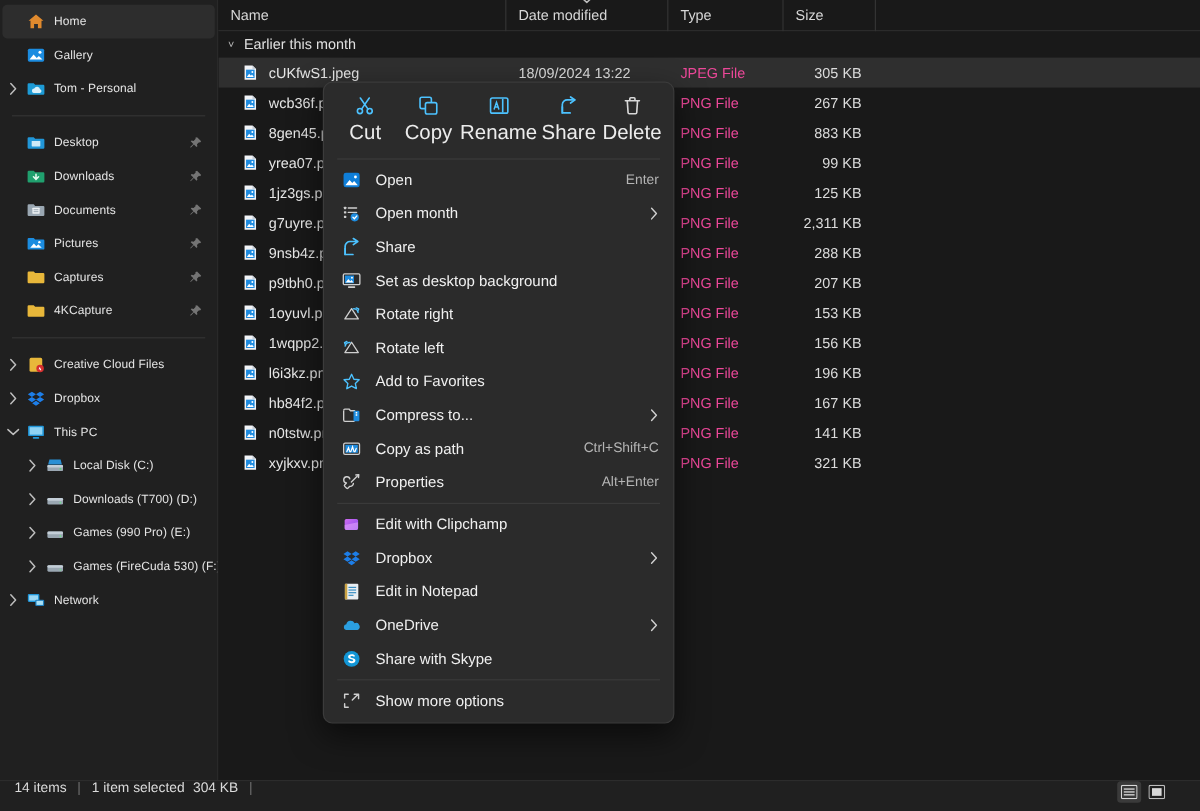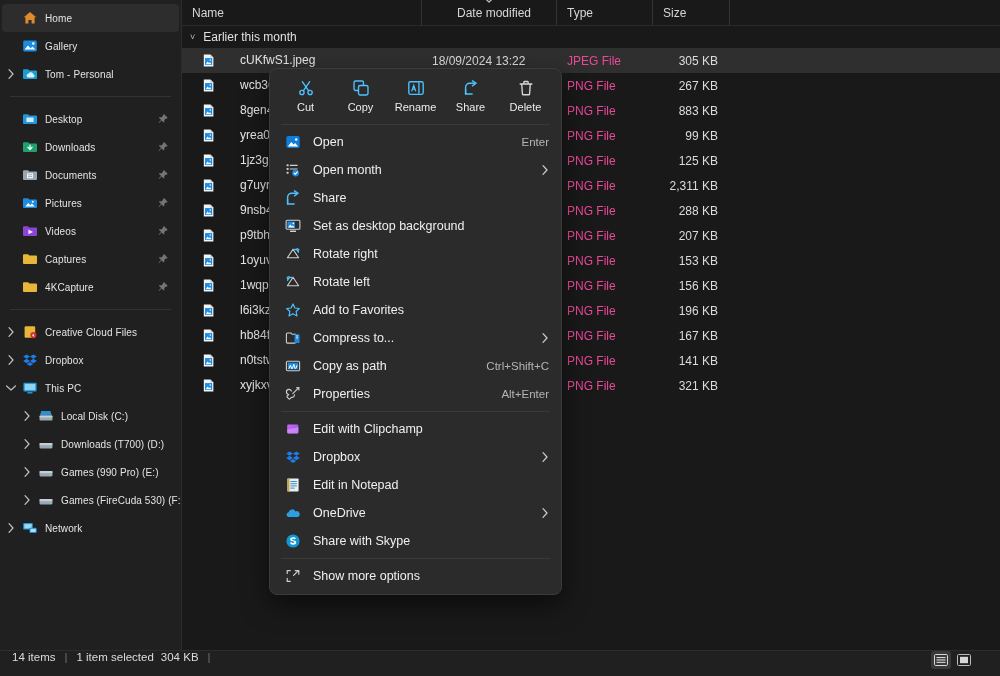--- a/index.html
+++ b/index.html
@@ -93,21 +93,21 @@
   .rows { flex: 1; overflow: hidden; }
   .row {
     display: flex; align-items: center;
     height: 25px; font-size: 12px; color: #e6e6e6;
     white-space: nowrap;
     cursor: default;
     padding-left: 6px;
   }
   .row.sel { background: #2f2f2f; }
   .cell { overflow: hidden; white-space: nowrap; display: flex; align-items: center; }
-  .c-name { padding-left: 13px; display: flex; align-items: flex-start; gap: 24px; }
+  .c-name { padding-left: 13px; display: flex; align-items: center; gap: 8px; }
   .c-date { padding-left: 10px; color: #dcdcdc; }
   .c-type { padding-left: 10px; color: #ec4899; }
   .c-size { padding-right: 12px; justify-content: flex-end; color: #dcdcdc; }
 
   
   .statusbar {
     height: 16px; min-height: 26px;
     background: #202020;
     border-top: 1px solid #2c2c2c;
     display: flex; align-items: flex-start;
@@ -140,21 +140,21 @@
   .ctx-toprow {
     display: flex; align-items: stretch;
     padding: 2px 8px 6px 8px;
   }
   .ctx-tbtn {
     flex: 1;
     display: flex; flex-direction: column; align-items: center; justify-content: center;
     gap: 4px;
     padding: 4px 0 2px 0;
     border-radius: 5px;
-    font-size: 11px; color: #ececec;
+    font-size: 17px; color: #ececec;
     cursor: default;
   }
   .ctx-div { height: 1px; background: #3a3a3a; margin: 3px 11px; }
 
   .ctx-item {
     position: relative;
     display: flex; align-items: center;
     height: 28px;
     margin: 0 4px;
     padding: 0 8px 0 10px;
@@ -277,35 +277,20 @@
           <span class="pin">
             <svg width="12" height="12" viewBox="0 0 16 16">
               <path d="M9.6 1.8 l4.6 4.6 l-1.3 1.3 l-1.1 -.4 l-2.3 2.3 l.5 2.2 l-1 1 l-2.9 -2.9 l-3.5 3.5 l-.6 -.6 l3.5 -3.5 l-2.9 -2.9 l1 -1 l2.2 .5 l2.3 -2.3 l-.4 -1.1z" fill="#b9b9b9"></path>
             </svg>
           </span>
         </div>
         <div class="nav-row">
           <span class="chev empty"></span>
           <span class="nav-ico">
             <svg width="16" height="16" viewBox="0 0 16 16">
-              <path d="M1 4.3 A1 1 0 0 1 2 3.3 L6.1 3.3 L7.3 4.6 L14 4.6 A1 1 0 0 1 15 5.6 L15 12 A1 1 0 0 1 14 13 L2 13 A1 1 0 0 1 1 12 Z" fill="#8b45d6"></path>
-              <path d="M6.4 6.6 L11 8.9 L6.4 11.2 Z" fill="#f2e6ff"></path>
-            </svg>
-          </span>
-          <span class="nav-label">Videos</span>
-          <span class="pin">
-            <svg width="12" height="12" viewBox="0 0 16 16">
-              <path d="M9.6 1.8 l4.6 4.6 l-1.3 1.3 l-1.1 -.4 l-2.3 2.3 l.5 2.2 l-1 1 l-2.9 -2.9 l-3.5 3.5 l-.6 -.6 l3.5 -3.5 l-2.9 -2.9 l1 -1 l2.2 .5 l2.3 -2.3 l-.4 -1.1z" fill="#b9b9b9"></path>
-            </svg>
-          </span>
-        </div>
-        <div class="nav-row">
-          <span class="chev empty"></span>
-          <span class="nav-ico">
-            <svg width="16" height="16" viewBox="0 0 16 16">
               <path d="M1 4.3 A1 1 0 0 1 2 3.3 L6.1 3.3 L7.3 4.6 L14 4.6 A1 1 0 0 1 15 5.6 L15 12 A1 1 0 0 1 14 13 L2 13 A1 1 0 0 1 1 12 Z" fill="#e8b73a"></path>
             </svg>
           </span>
           <span class="nav-label">Captures</span>
           <span class="pin">
             <svg width="12" height="12" viewBox="0 0 16 16">
               <path d="M9.6 1.8 l4.6 4.6 l-1.3 1.3 l-1.1 -.4 l-2.3 2.3 l.5 2.2 l-1 1 l-2.9 -2.9 l-3.5 3.5 l-.6 -.6 l3.5 -3.5 l-2.9 -2.9 l1 -1 l2.2 .5 l2.3 -2.3 l-.4 -1.1z" fill="#b9b9b9"></path>
             </svg>
           </span>
         </div>
@@ -444,21 +429,21 @@
           </span>
           <span class="nav-label">Network</span>
         </div>
       </div>
 
     <div class="pane">
       <div class="col-head" id="colhead">
           <div class="col" style="width: 240px;">
             <span>Name</span>
           </div>
-          <div class="col" style="width: 135px; justify-content: center;">
+          <div class="col" style="width: 135px;">
             <span class="sortmark">
               <svg width="12" height="8" viewBox="0 0 12 8">
                 <path d="M1.6 2 L6 6 L10.4 2" fill="none" stroke="#bdbdbd" stroke-width="1.25" stroke-linecap="round" stroke-linejoin="round"></path>
               </svg>
             </span>
             <span>Date modified</span>
           </div>
           <div class="col" style="width: 96px;">
             <span>Type</span>
           </div>

